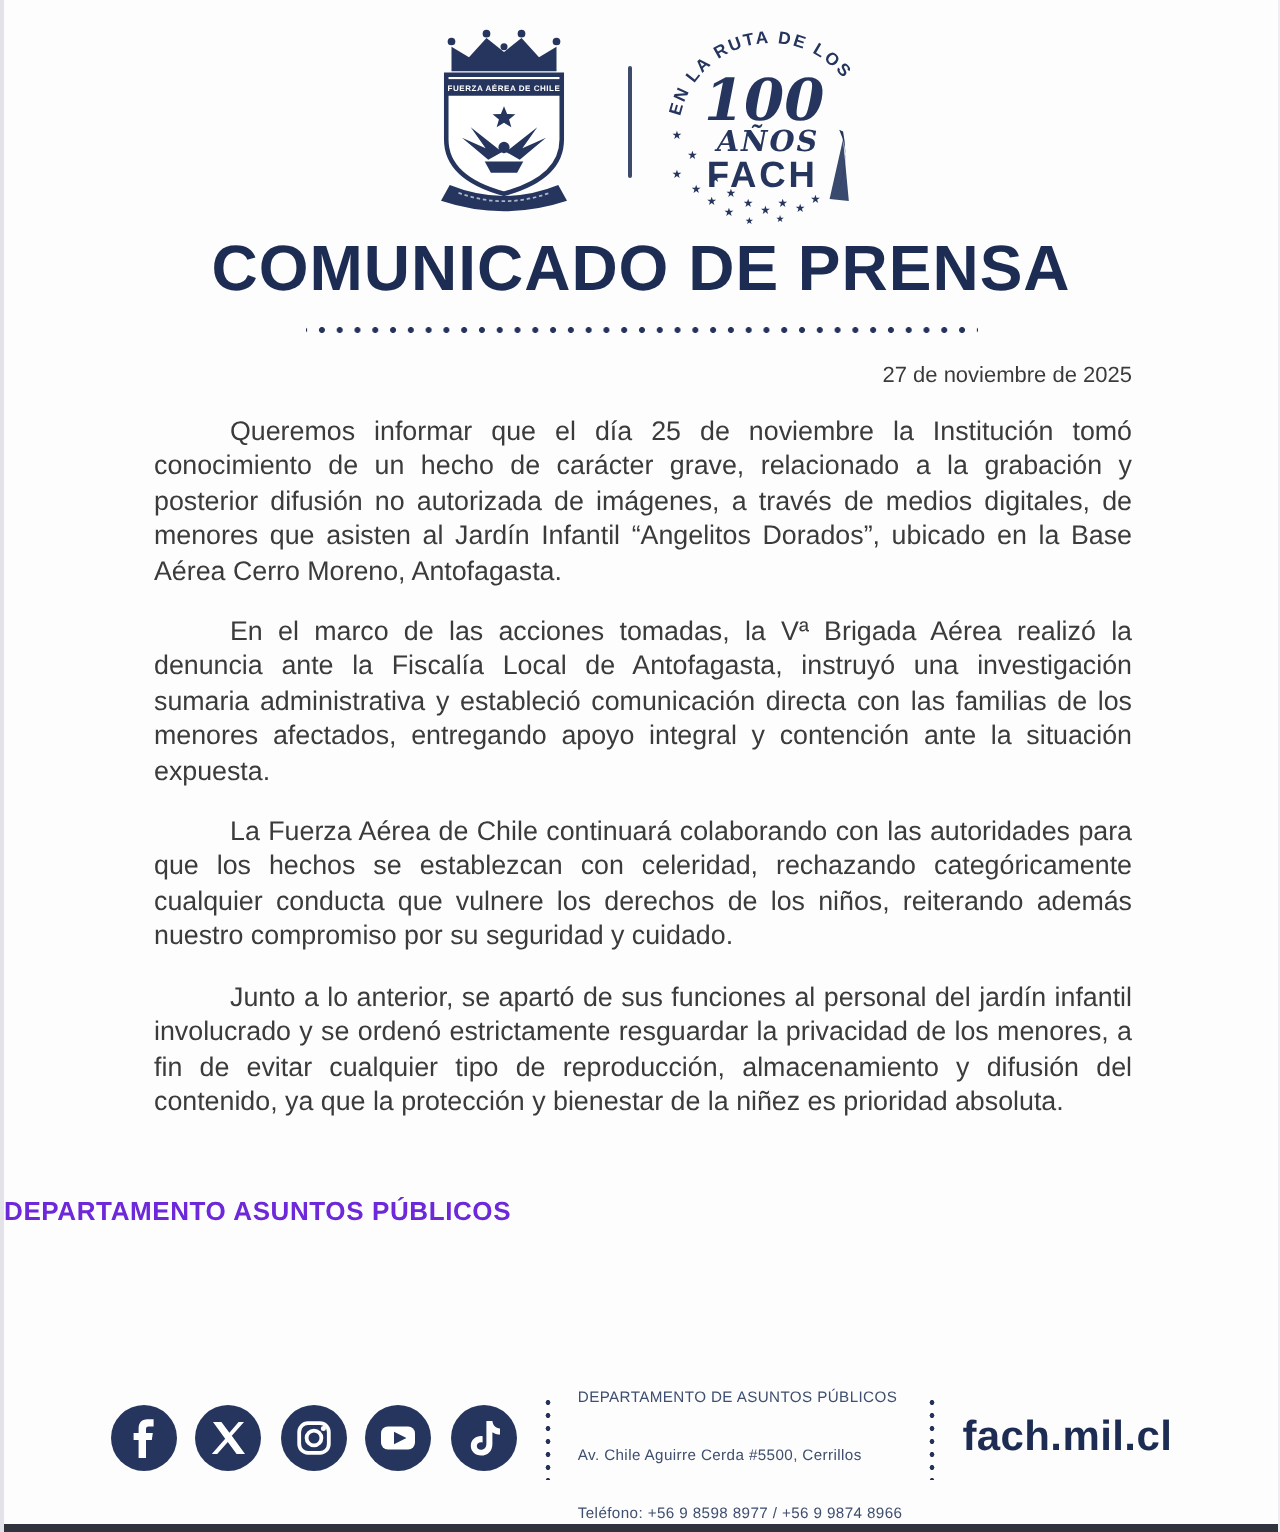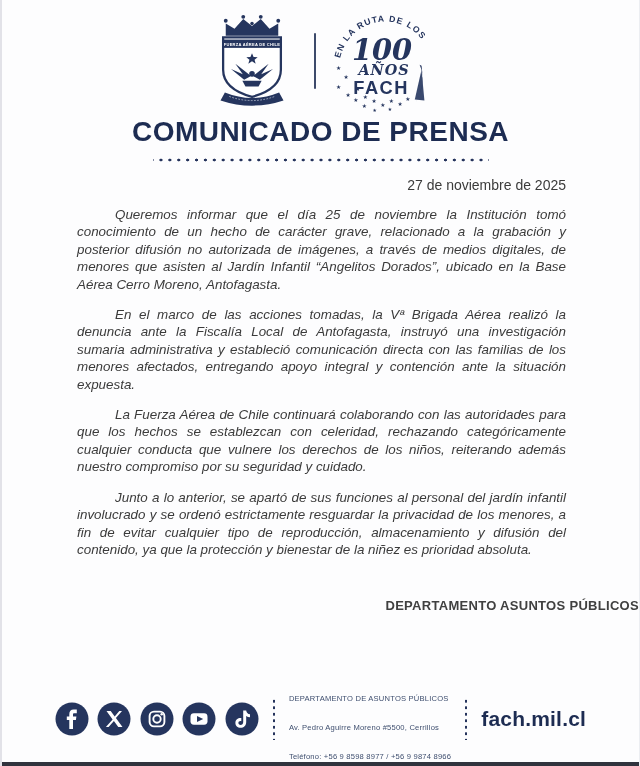--- a/index.html
+++ b/index.html
@@ -20,51 +20,51 @@
     padding-top:12px; height:110px;
     display:flex; justify-content:center; align-items:center; gap:14px;
   }
   .crest-svg { width:96px; height:98px; display:block; }
   .header-divider { width:2px; height:56px; background:#3d4a6b; border-radius:1px; }
   .centennial-svg { width:108px; height:102px; display:block; }
   
   .title {
     margin-top:6px;
     text-align:center;
-    font-size:28px; font-weight:bold; letter-spacing:0.5px;
+    font-size:32px; font-weight:bold; letter-spacing:0.5px;
     color:#1d2c52;
   }
   .dotted-rule {
     width:336px; height:6px;
     margin:9px auto 0 auto;
     background-image:radial-gradient(circle, #25335c 1.35px, transparent 1.6px);
     background-size:8.9px 6px;
     background-position:center;
     background-repeat:repeat-x;
   }
   
   .date-line {
     margin:14px 73px 0 0;
     text-align:right;
-    font-size:14px; color:#3b3b3b;padding-left:48px;
-  }
-  
-  .body-text { margin:13px 73px 0 75px;font-style:italic; }
+    font-size:11px; color:#3b3b3b;padding-left:48px;
+  }
+  
+  .body-text { margin:13px 73px 0 75px; }
   .body-text p {
     font-size:13.4px; line-height:17.4px;
     text-align:justify; text-indent:38px;
     margin-bottom:13px;
     color:#3b3b3b;
   }
   
   .signature {
     position:absolute; top:598px; left:0; right:0;
-    text-align:right;
+    text-align:left;
     font-size:13px; font-weight:bold; letter-spacing:0.3px;
-    color:#404040;
+    color:#6d28d9;
   }
   
   .footer {
     position:absolute; top:676px; left:0; right:0;
     display:flex; justify-content:center; align-items:center; gap:13px;
   }
   .social-row { display:flex; gap:8.5px; align-items:center; }
   .social-icon { width:34px; height:34px; display:block; cursor:pointer; }
   .v-dots {
     width:4px; height:42px;
@@ -200,21 +200,21 @@
       <svg class="social-icon" viewBox="0 0 34 34">
         <circle class="navy" cx="17" cy="17" r="16.5"></circle>
         <path fill="#ffffff" d="M18.2,8.5 h3 c0.3,2.2,1.5,3.5,3.8,3.8 v3 c-1.4,0-2.7-0.4-3.8-1.2 v5.9 c0,3.7-2.5,5.8-5.6,5.8 c-3,0-5.2-2.1-5.2-4.9 c0-3.2,2.9-5.2,5.9-4.8 v3.1 c-1.5-0.4-2.9,0.4-2.9,1.8 c0,1.1,0.9,1.9,2.1,1.9 c1.6,0,2.7-1.1,2.7-3 Z"></path>
       </svg>
     </div>
 
     <div class="v-dots"></div>
 
     <div class="contact-block">
       <div>DEPARTAMENTO DE ASUNTOS PÚBLICOS</div>
-      <div>Av. Pedro Aguirre Moreno #5500, Cerrillos</div>
+      <div>Av. Chile Aguirre Cerda #5500, Cerrillos</div>
       <div>Teléfono: +56 9 8598 8977 / +56 9 9874 8966</div>
     </div>
 
     <div class="v-dots"></div>
 
     <div class="website">fach.mil.cl</div>
   </div>
 
   <div class="bottom-bar"></div>
 </div>

